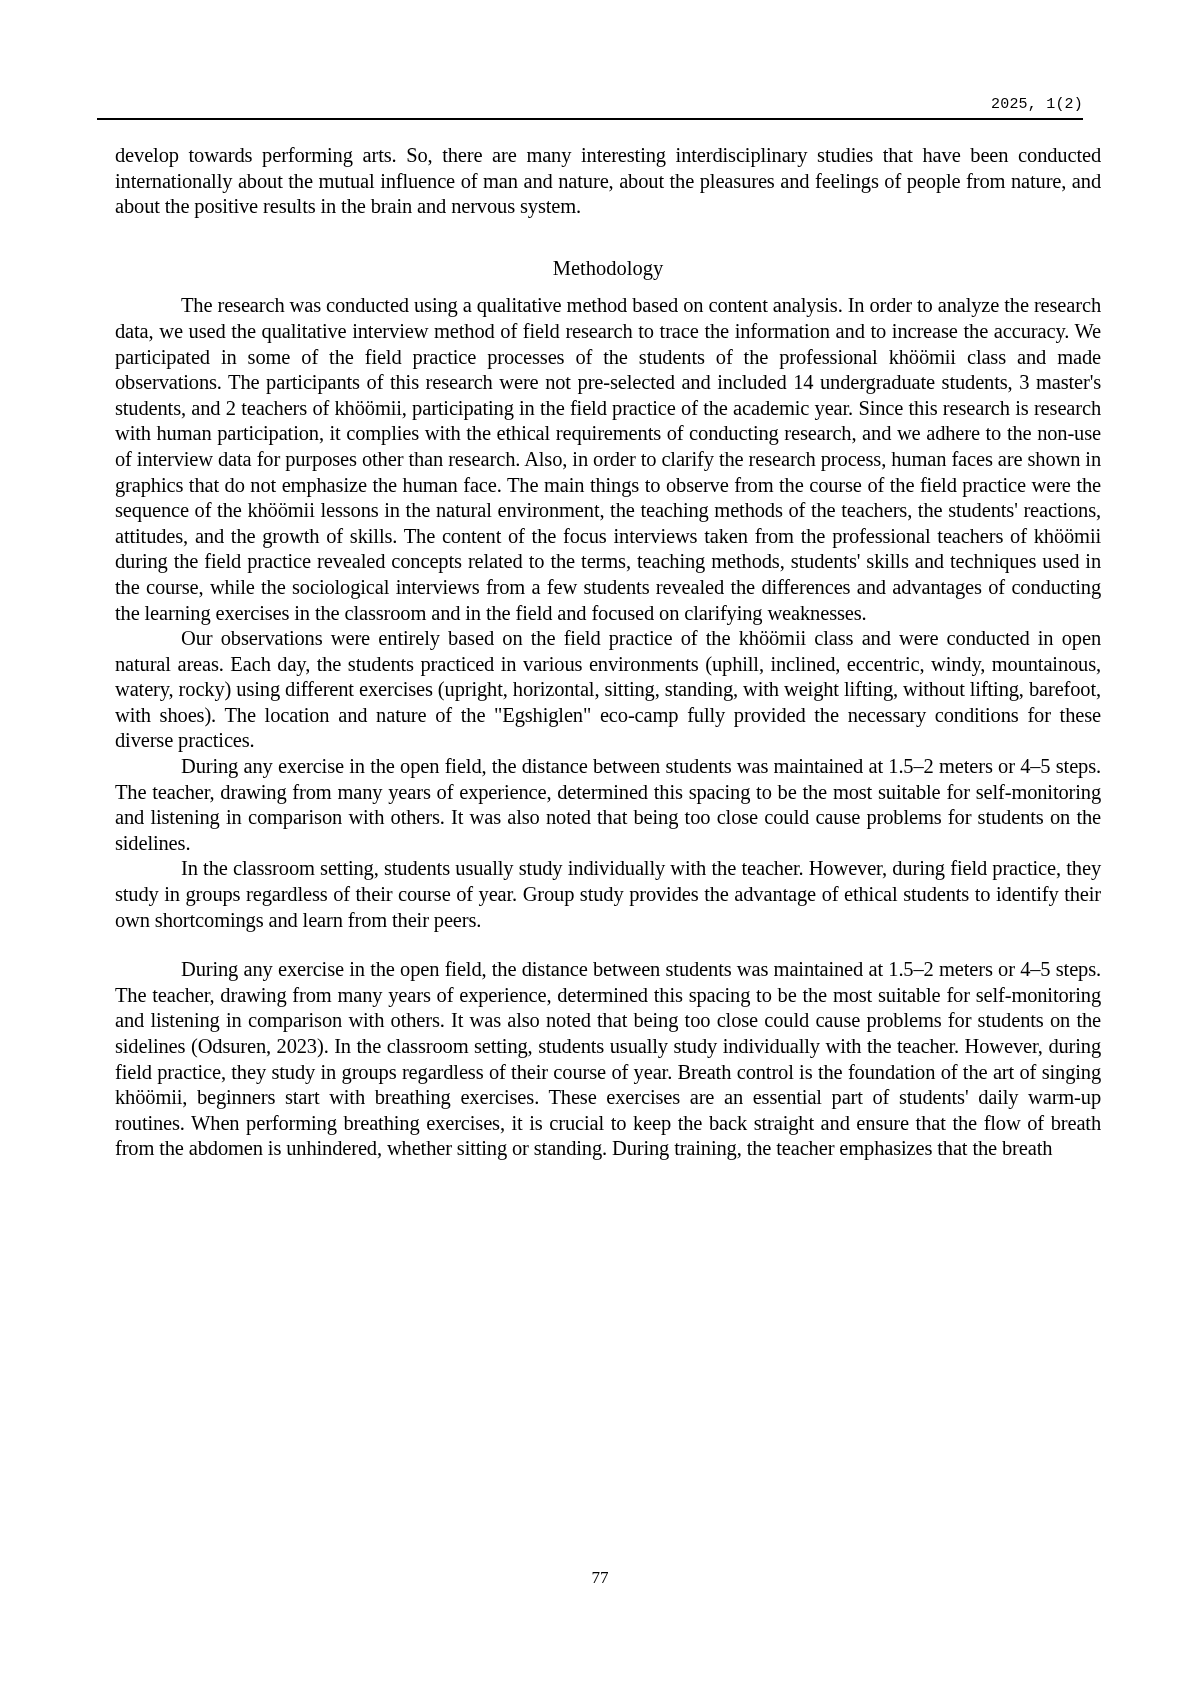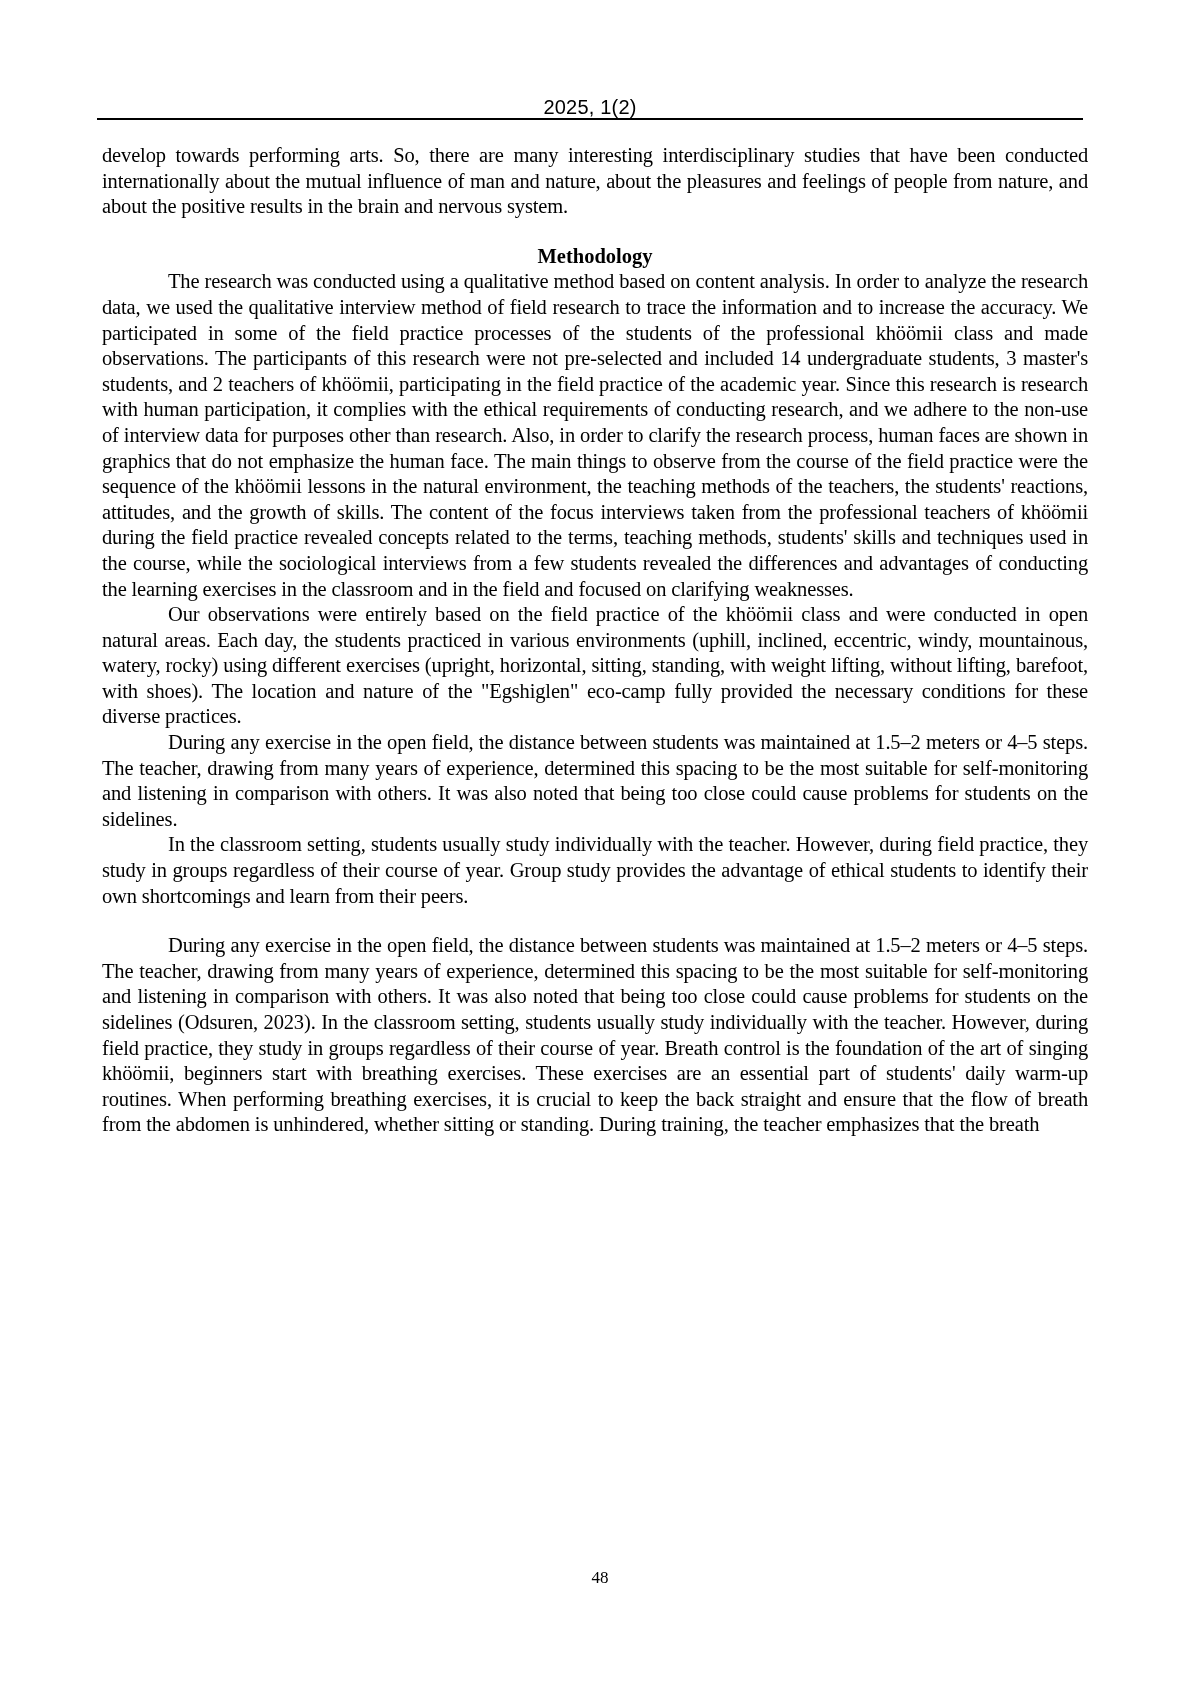--- a/index.html
+++ b/index.html
@@ -19,59 +19,59 @@
     width: 1200px;
     height: 1694px;
     box-sizing: border-box;
     padding: 0;
   }
   .header {
     position: absolute;
     top: 96px;
     left: 97px;
     width: 986px;
-    text-align: center;
-    font-family: Liberation Sans, sans-serif;
-    font-size: 20px;
+    text-align: right;
+    font-family: Liberation Mono, monospace;
+    font-size: 15px;
     letter-spacing: 0.2px;
     color: #000;
   }
   .header-rule {
     position: absolute;
     top: 118px;
     left: 97px;
     width: 986px;
     height: 2px;
     background: #000;
   }
   .content {
     position: absolute;
     top: 143px;
-    left: 102px;
+    left: 115px;
     width: 986px;
   }
   p {
     margin: 0;
     font-size: 20.5px;
     line-height: 25.6px;
     text-align: justify;
     text-justify: inter-word;
     hyphens: none;
   }
   p.indent {
     text-indent: 66px;
   }
   p.tight {
     letter-spacing: -0.15px;
   }
   h2.section {
-    margin: 0;
+    margin: 12px;
     font-size: 20.5px;
     line-height: 25.6px;
-    font-weight: bold;
+    font-weight: normal;
     text-align: center;
   }
   .gap-heading { height: 24px; }
   .footer {
     position: absolute;
     top: 1568px;
     left: 0;
     width: 1200px;
     text-align: center;
     font-size: 17px;
@@ -102,15 +102,15 @@
 
     <p class="indent tight">In the classroom setting, students usually study individually with the teacher. However, during field practice, they study in groups regardless of their course of year. Group study provides the advantage of ethical students to identify their own shortcomings and learn from their peers.</p>
 
     <div class="gap-heading"></div>
 
 
     <p class="indent tight">During any exercise in the open field, the distance between students was maintained at 1.5–2 meters or 4–5 steps. The teacher, drawing from many years of experience, determined this spacing to be the most suitable for self-monitoring and listening in comparison with others. It was also noted that being too close could cause problems for students on the sidelines (Odsuren, 2023). In the classroom setting, students usually study individually with the teacher. However, during field practice, they study in groups regardless of their course of year. Breath control is the foundation of the art of singing khöömii, beginners start with breathing exercises. These exercises are an essential part of students' daily warm-up routines. When performing breathing exercises, it is crucial to keep the back straight and ensure that the flow of breath from the abdomen is unhindered, whether sitting or standing. During training, the teacher emphasizes that the breath</p>
 
   </div>
 
-  <div class="footer">48</div>
+  <div class="footer">77</div>
 
 </div>
 
 </body></html>

